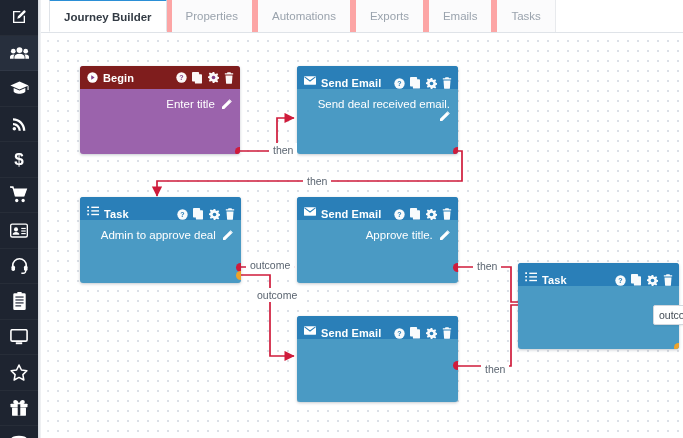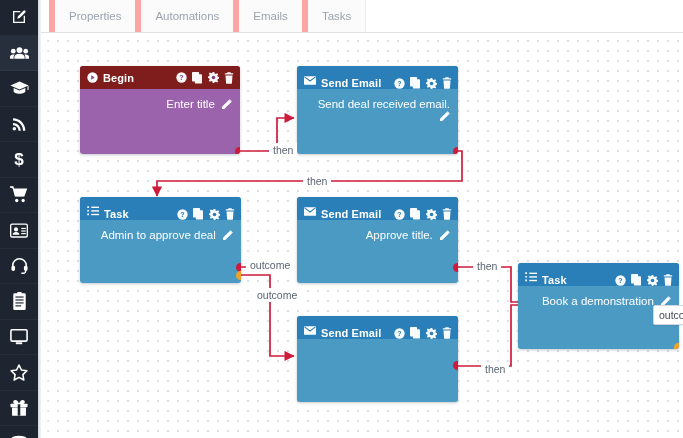--- a/index.html
+++ b/index.html
@@ -305,22 +305,24 @@
         </svg>
       </span>
     </div>
 
   </nav>
   <div class="sidebar-edge"></div>
 
   <div class="main">
 
     <div class="tabbar">
+      <div class="tab active">Journey Builder</div>
       <div class="tab">Properties</div>
       <div class="tab">Automations</div>
+      <div class="tab">Exports</div>
       <div class="tab">Emails</div>
       <div class="tab">Tasks</div>
     </div>
 
     <div class="canvas">
       <div class="canvas-left-fade"></div>
 
       <svg class="wires">
         <defs>
           <marker id="arw" markerWidth="7" markerHeight="7" refX="5.6" refY="3" orient="auto">
@@ -618,28 +620,19 @@
                 </svg>
             </span>
             <span class="tool">
               <svg width="10" height="12" viewBox="0 0 12 14" fill="#fff">
                   <path d="M4.2 0h3.6l.7 1.3H11v1.6H1V1.3h2.5L4.2 0z"></path>
                   <path d="M1.8 4h8.4l-.7 9.2a1 1 0 0 1-1 .8H3.5a1 1 0 0 1-1-.8L1.8 4z"></path>
                 </svg>
             </span>
           </span>
         </div>
-        <div class="node-body">
-          <span class="txt">Book a demonstration</span>
-          <span class="pencil">
-            <svg width="10" height="10" viewBox="0 0 12 12" fill="#fff">
-                <path d="M0 9.3L8.2 1.1l2.7 2.7L2.7 12 0 12V9.3z"></path>
-                <path d="M9.1.2l2.7 2.7-.9.9L8.2 1.1l.9-.9z"></path>
-              </svg>
-          </span>
-        </div>
         <div class="port red" style="left:156px;top:45px;"></div>
         <div class="port orange" style="left:156px;top:80px;"></div>
       </div>
 
     </div>
   </div>
 </div>
 
 </body></html>

